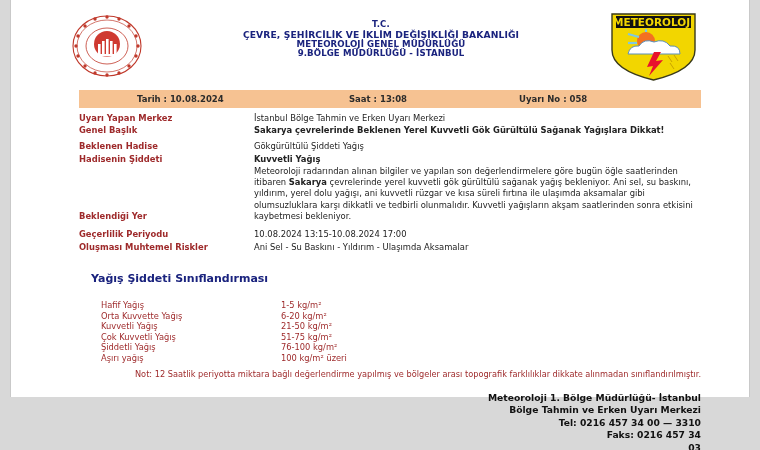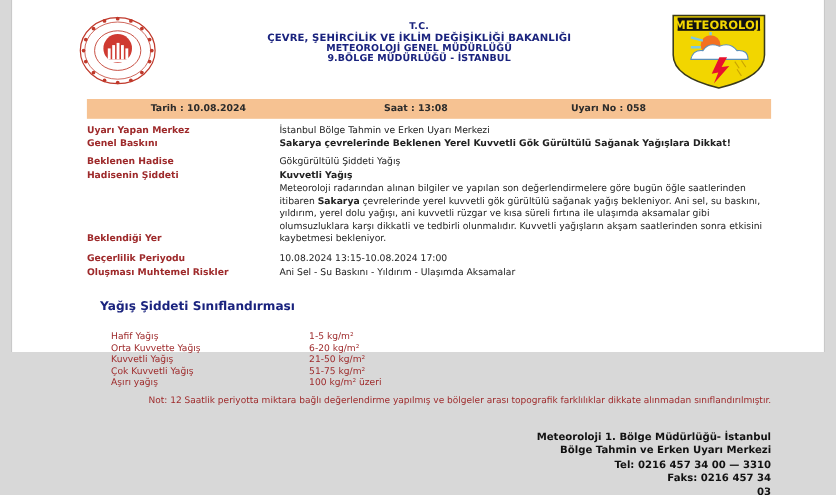--- a/index.html
+++ b/index.html
@@ -11,21 +11,21 @@
     width: 760px;
     height: 450px;
     overflow: hidden;
     font-family: "DejaVu Sans", "Liberation Sans", sans-serif;
   }
   .page {
     position: absolute;
     left: 10px;
     top: 0;
     width: 740px;
-    height: 320px;
+    height: 397px;
     background: #ffffff;
     border-left: 1px solid #c9c9c9;
     border-right: 1px solid #c9c9c9;
     box-sizing: border-box;
   }
 
   
   .header {
     position: relative;
     height: 80px;
@@ -228,21 +228,21 @@
   </div>
 
   <div class="fields">
 
     <div class="row">
       <div class="lbl">Uyarı Yapan Merkez</div>
       <div class="val">İstanbul Bölge Tahmin ve Erken Uyarı Merkezi</div>
     </div>
 
     <div class="row">
-      <div class="lbl">Genel Baskını</div>
+      <div class="lbl">Genel Başlık</div>
       <div class="val bold">Sakarya çevrelerinde Beklenen Yerel Kuvvetli Gök Gürültülü Sağanak Yağışlara Dikkat!</div>
     </div>
 
     <div class="spacer-4"></div>
 
     <div class="row">
       <div class="lbl">Beklenen Hadise</div>
       <div class="val">Gökgürültülü Şiddeti Yağış</div>
     </div>
 
@@ -282,20 +282,24 @@
       <div class="cname">Orta Kuvvette Yağış</div>
       <div class="cval">6-20 kg/m²</div>
     </div>
     <div class="crow">
       <div class="cname">Kuvvetli Yağış</div>
       <div class="cval">21-50 kg/m²</div>
     </div>
     <div class="crow">
       <div class="cname">Çok Kuvvetli Yağış</div>
       <div class="cval">51-75 kg/m²</div>
+    </div>
+    <div class="crow">
+      <div class="cname">Şiddetli Yağış</div>
+      <div class="cval">76-100 kg/m²</div>
     </div>
     <div class="crow">
       <div class="cname">Aşırı yağış</div>
       <div class="cval">100 kg/m² üzeri</div>
     </div>
 
     <div class="note">Not: 12 Saatlik periyotta miktara bağlı değerlendirme yapılmış ve bölgeler arası topografik farklılıklar dikkate alınmadan sınıflandırılmıştır.</div>
   </div>
 
   <div class="footer">

